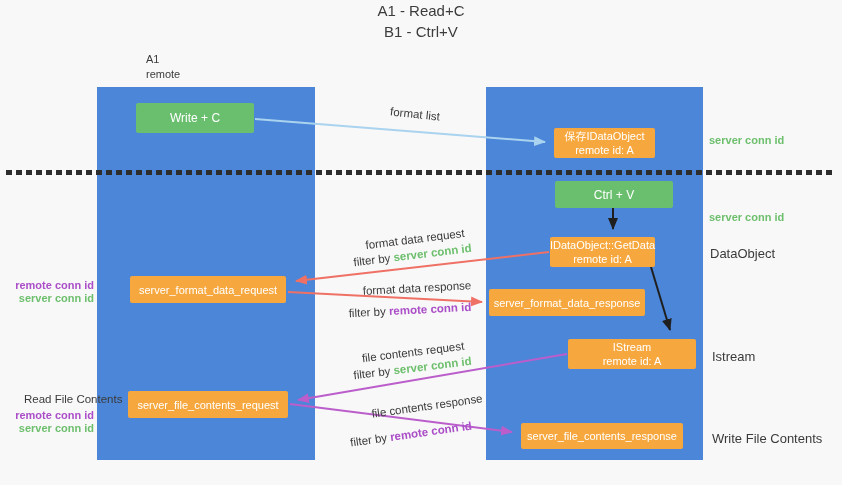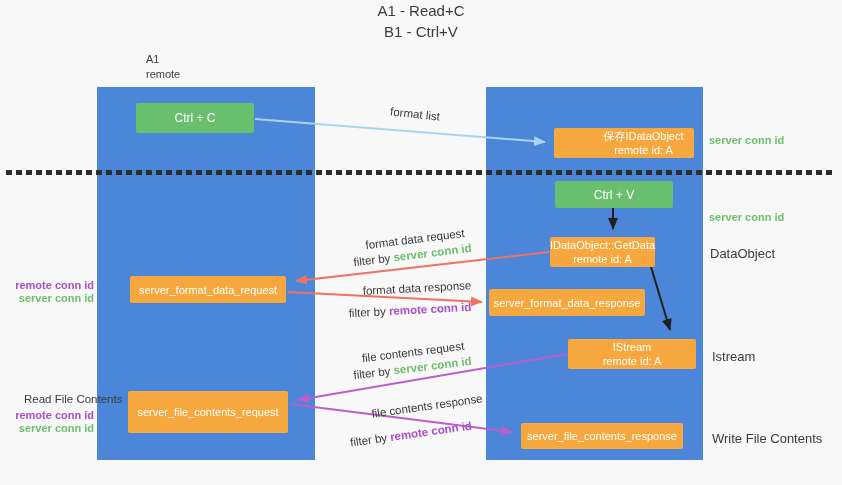--- a/index.html
+++ b/index.html
@@ -70,24 +70,24 @@
     <path d="M255,119 L545,142" stroke="#a9d3ee" stroke-width="2" fill="none" marker-end="url(#m-blue)"></path>
     <path d="M613,207 L613,229" stroke="#1f1f1f" stroke-width="2" fill="none" marker-end="url(#m-black)"></path>
     <path d="M651,267 L670,330" stroke="#1f1f1f" stroke-width="2" fill="none" marker-end="url(#m-black)"></path>
     <path d="M549,252 L296,281" stroke="#ef7165" stroke-width="2" fill="none" marker-end="url(#m-red)"></path>
     <path d="M288,292 L482,302" stroke="#ef7165" stroke-width="2" fill="none" marker-end="url(#m-red)"></path>
     <path d="M567,354 L298,400" stroke="#bb5ecb" stroke-width="2" fill="none" marker-end="url(#m-mag)"></path>
     <path d="M290,404 L512,432" stroke="#bb5ecb" stroke-width="2" fill="none" marker-end="url(#m-mag)"></path>
   </svg>
 
   <div class="abs node green" style="left:136px;top:103px;width:118px;height:30px;">
-    <div>Ctrl + C</div>
+    <div>Write + C</div>
   </div>
 
-  <div class="abs node orange" style="left:554px;top:128px;width:101px;height:30px;padding-left:39px;">
+  <div class="abs node orange" style="left:554px;top:128px;width:101px;height:30px;">
     <div>保存IDataObject</div>
     <div>remote id: A</div>
   </div>
 
   <div class="abs node green" style="left:555px;top:181px;width:118px;height:27px;">
     <div>Ctrl + V</div>
   </div>
 
   <div class="abs node orange" style="left:550px;top:237px;width:105px;height:30px;">
     <div>IDataObject::GetData</div>
@@ -100,21 +100,21 @@
 
   <div class="abs node orange" style="left:489px;top:289px;width:156px;height:27px;">
     <div>server_format_data_response</div>
   </div>
 
   <div class="abs node orange" style="left:568px;top:339px;width:128px;height:30px;">
     <div>IStream</div>
     <div>remote id: A</div>
   </div>
 
-  <div class="abs node orange" style="left:128px;top:391px;width:160px;height:42px;">
+  <div class="abs node orange" style="left:128px;top:391px;width:160px;height:27px;">
     <div>server_file_contents_request</div>
   </div>
 
   <div class="abs node orange" style="left:521px;top:423px;width:162px;height:26px;">
     <div>server_file_contents_response</div>
   </div>
 
   <div class="abs flow-label" style="left:345px;top:108px;width:140px;transform:rotate(6deg);">format list</div>
 
   <div class="abs flow-label" style="left:340px;top:233px;width:150px;transform:rotate(-7deg);">format data request</div>

